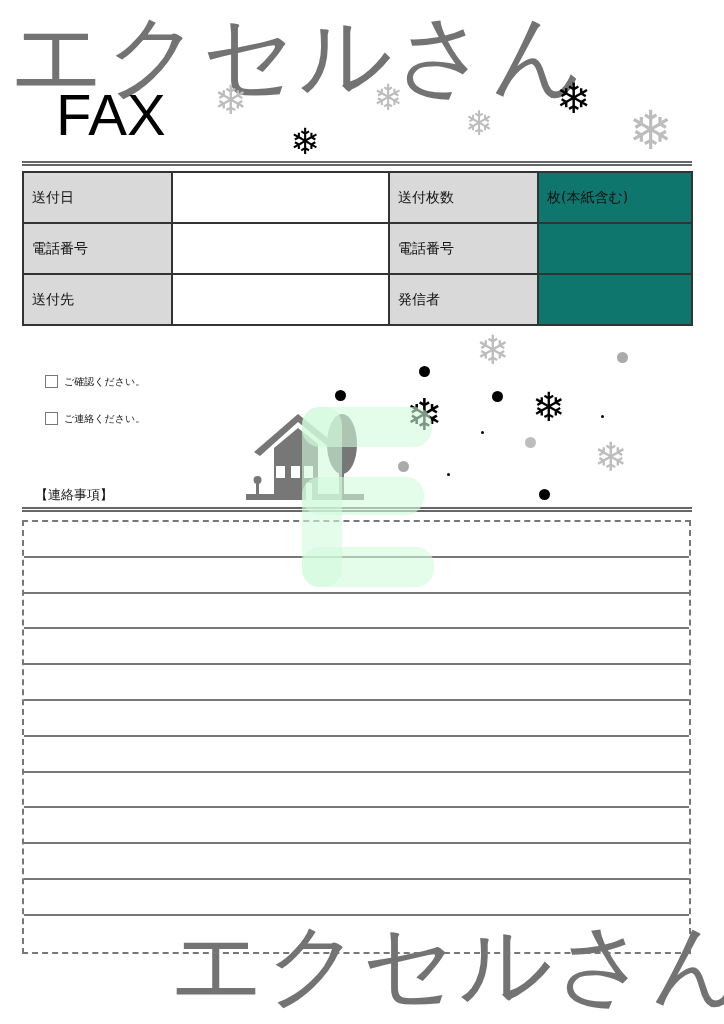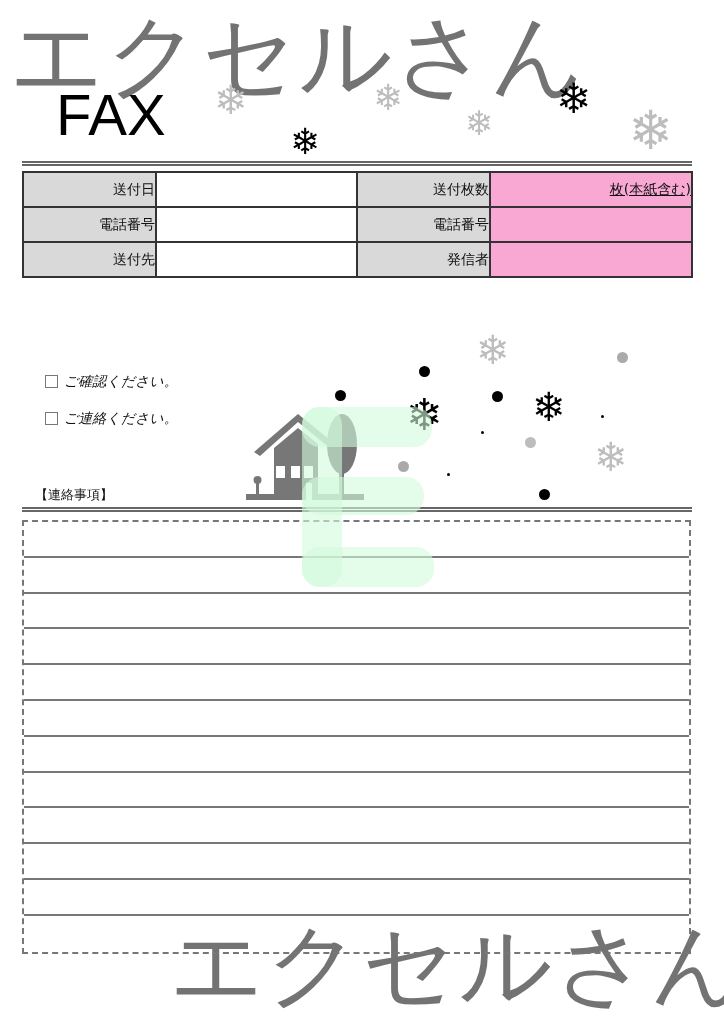--- a/index.html
+++ b/index.html
@@ -25,26 +25,26 @@
       left: 56px; top: 80px; font-size: 58px; font-family: "Liberation Sans", sans-serif;
       line-height: 70px; color: #000; z-index: 2;
     }
     .double-line { position: absolute; left: 22px; width: 670px; height: 5px;
       border-top: 2px solid #666; border-bottom: 2px solid #666; box-sizing: border-box; z-index: 2; }
 
     table.info {
       position: absolute; left: 22px; top: 171px; width: 671px; border-collapse: collapse; z-index: 2;
       font-size: 14px;
     }
-    table.info td { border: 2px solid #333; height: 33px; padding: 0; text-align: right; }
+    table.info td { border: 2px solid #333; height: 33px; padding: 8px; text-align: left; }
     table.info td.lbl { background: #d9d9d9; width: 131px; }
     table.info td.val { background: #fff; width: 199px; }
-    table.info td.val2 { background: #f9a8d4; text-decoration: underline; }
+    table.info td.val2 { background: #0f766e; }
 
-    .checklist { position: absolute; left: 45px; top: 363px; z-index: 2; font-size: 14px; font-style: italic; }
+    .checklist { position: absolute; left: 45px; top: 363px; z-index: 2; font-size: 10px; }
     .check-item { height: 37px; display: flex; align-items: center; }
     .check-box { width: 11px; height: 11px; border: 1px solid #777; margin-right: 6px; display: inline-block; }
 
     .notes-label { position: absolute; left: 35px; top: 486px; font-size: 13px; z-index: 2; }
 
     .notes {
       position: absolute; left: 22px; top: 520px; width: 669px; z-index: 2;
       border: 2px dashed #777; box-sizing: border-box;
     }
     .notes-row { height: 35.8px; border-bottom: 2px solid #777; box-sizing: border-box; }

